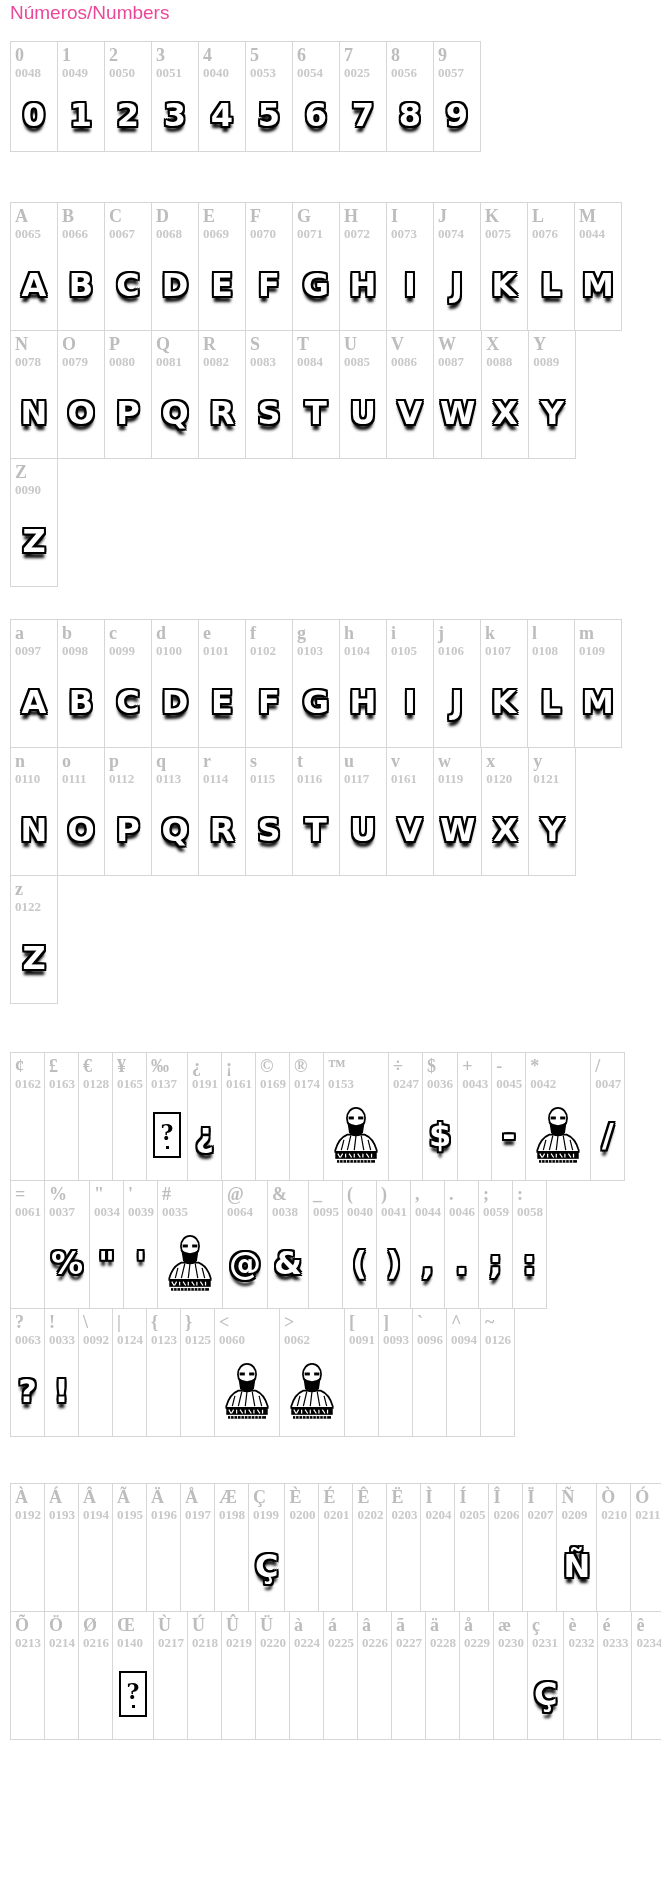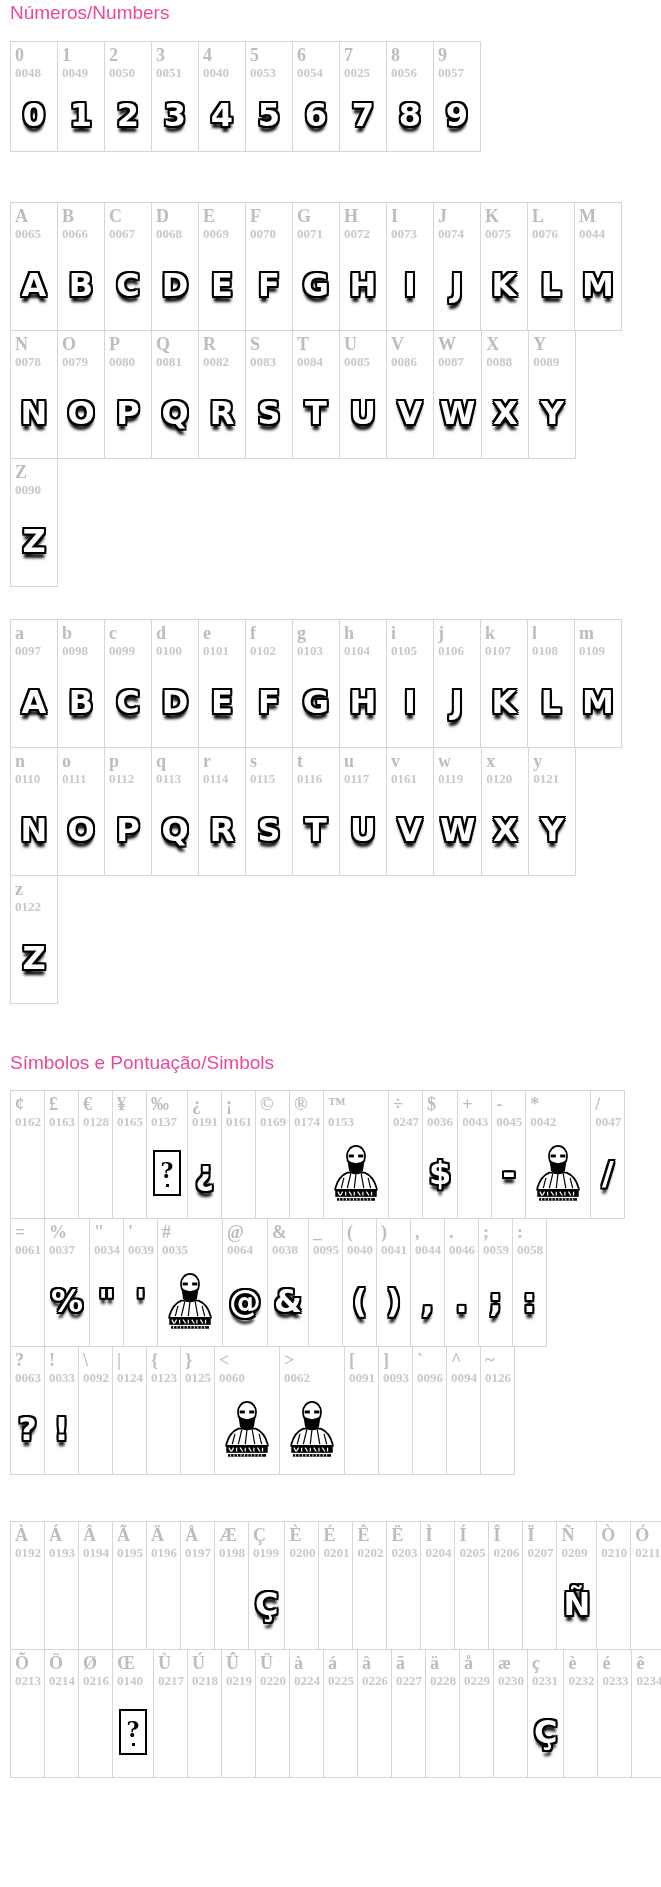--- a/index.html
+++ b/index.html
@@ -616,21 +616,20 @@
               <div class="char-label">z</div>
               <div class="code-label">0122</div>
             </div>
             <div class="glyph-box">
               <span class="glyph-text">Z</span>
             </div>
           </div>
         </div>
       </div>
       <div class="section sec-symbols">
-        <h2 class="section-title">Símbolos e Pontuação/Simbols</h2>
         <div class="grid-row">
           <div class="cell">
             <div class="cell-head">
               <div class="char-label">¢</div>
               <div class="code-label">0162</div>
             </div>
             <div class="glyph-box"></div>
           </div>
           <div class="cell">
             <div class="cell-head">

